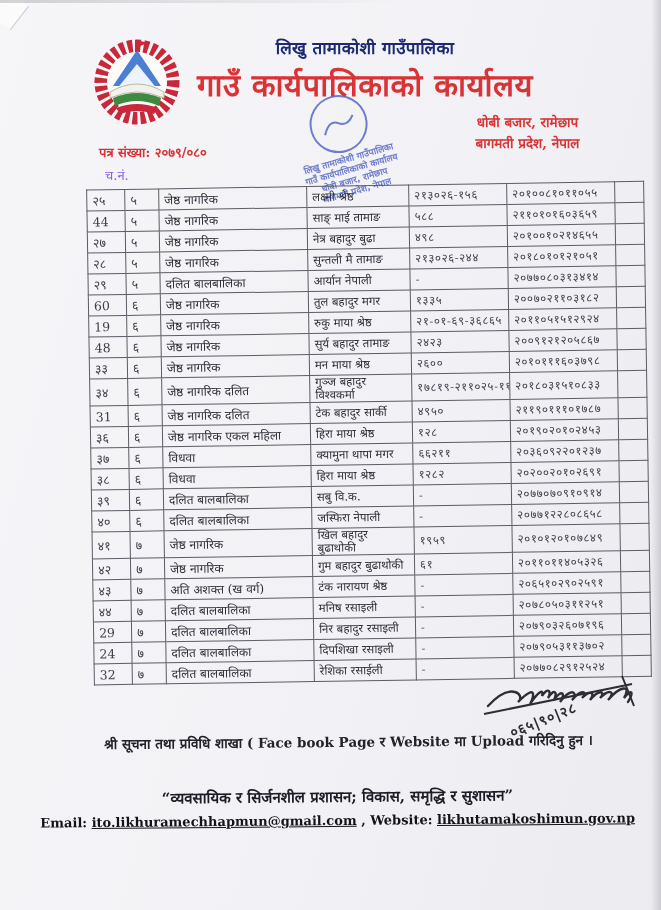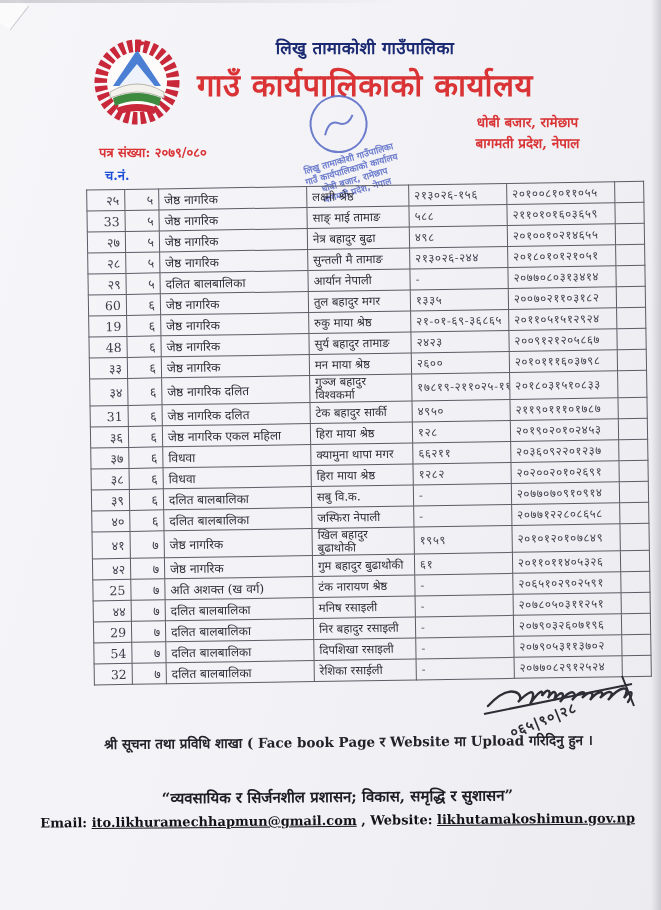--- a/index.html
+++ b/index.html
@@ -28,28 +28,28 @@
     position:absolute;left:276px;top:94px;width:140px;height:112px;
     transform:rotate(-16deg);color:#5064c4;opacity:.82;text-align:center;
     font-family:"DejaVu Sans","Liberation Sans",sans-serif;
   }
   .stamp .ring{width:54px;height:54px;border:2px solid #5064c4;border-radius:50%;
     margin:0 auto 2px auto;display:flex;align-items:center;justify-content:center;overflow:hidden;}
   .stamp .line{font-size:9px;line-height:11px;font-weight:bold;white-space:nowrap;}
   .addr{position:absolute;left:420px;top:112px;width:215px;text-align:center;
     color:#d93335;font-weight:bold;font-size:13.5px;line-height:21px;}
   .refno{position:absolute;left:99px;top:143px;color:#d93335;font-weight:bold;font-size:13px;}
-  .chno{position:absolute;left:105px;top:166px;color:#1d4ed8;font-weight:bold;font-size:13px;}
+  .chno{position:absolute;left:105px;top:166px;color:#8b5cf6;font-weight:normal;font-size:13px;}
 
   
   .tblwrap{position:absolute;left:90px;top:186px;width:557px;transform:rotate(-0.9deg);transform-origin:40% 50%;}
   table{border-collapse:collapse;table-layout:fixed;width:557px;background:transparent;}
   td{border:1px solid #5d5c66;height:20px;padding:0 5px;font-size:12px;color:#2f2e38;
      overflow:hidden;vertical-align:middle;}
-  td.c-sn,td.c-ward{text-align:right;color:#413f4c;font-size:12.5px;}
+  td.c-sn,td.c-ward{text-align:left;color:#413f4c;font-size:12.5px;}
   td.c-category{font-size:12px;}
   td.c-name{font-size:11.5px;line-height:13px;}
   td.c-id,td.c-reg{color:#44424e;font-size:11.5px;letter-spacing:.6px;line-height:13px;}
 
   
   .sig{position:absolute;left:482px;top:662px;width:170px;height:95px;}
   .sig .date{position:absolute;left:26px;top:48px;transform:rotate(-22deg);
     font-size:14px;color:#2e2d35;font-weight:bold;letter-spacing:1px;
     font-family:"DejaVu Sans","Liberation Sans",sans-serif;}
 
@@ -124,21 +124,21 @@
         <tr>
           <td class="c-sn">२५</td>
           <td class="c-ward">५</td>
           <td class="c-category">जेष्ठ नागरिक</td>
           <td class="c-name">लक्ष्मी श्रेष्ठ</td>
           <td class="c-id">२१३०२६-१५६</td>
           <td class="c-reg">२०१००८१०११०५५</td>
           <td class="c-empty"></td>
         </tr>
         <tr>
-          <td class="c-sn">33</td>
+          <td class="c-sn">44</td>
           <td class="c-ward">५</td>
           <td class="c-category">जेष्ठ नागरिक</td>
           <td class="c-name">साङ् माई तामाङ</td>
           <td class="c-id">५८८</td>
           <td class="c-reg">२११०१०१६०३६५९</td>
           <td class="c-empty"></td>
         </tr>
         <tr>
           <td class="c-sn">२७</td>
           <td class="c-ward">५</td>
@@ -277,21 +277,21 @@
         <tr>
           <td class="c-sn">४२</td>
           <td class="c-ward">७</td>
           <td class="c-category">जेष्ठ नागरिक</td>
           <td class="c-name">गुम बहादुर बुढाथोकी</td>
           <td class="c-id">६१</td>
           <td class="c-reg">२०११०११४०५३२६</td>
           <td class="c-empty"></td>
         </tr>
         <tr>
-          <td class="c-sn">25</td>
+          <td class="c-sn">४३</td>
           <td class="c-ward">७</td>
           <td class="c-category">अति अशक्त (ख वर्ग)</td>
           <td class="c-name">टंक नारायण श्रेष्ठ</td>
           <td class="c-id">-</td>
           <td class="c-reg">२०६५१०२९०२५९१</td>
           <td class="c-empty"></td>
         </tr>
         <tr>
           <td class="c-sn">४४</td>
           <td class="c-ward">७</td>
@@ -304,21 +304,21 @@
         <tr>
           <td class="c-sn">29</td>
           <td class="c-ward">७</td>
           <td class="c-category">दलित बालबालिका</td>
           <td class="c-name">निर बहादुर रसाइली</td>
           <td class="c-id">-</td>
           <td class="c-reg">२०७९०३२६०७१९६</td>
           <td class="c-empty"></td>
         </tr>
         <tr>
-          <td class="c-sn">54</td>
+          <td class="c-sn">24</td>
           <td class="c-ward">७</td>
           <td class="c-category">दलित बालबालिका</td>
           <td class="c-name">दिपशिखा रसाइली</td>
           <td class="c-id">-</td>
           <td class="c-reg">२०७९०५३११३७०२</td>
           <td class="c-empty"></td>
         </tr>
         <tr>
           <td class="c-sn">32</td>
           <td class="c-ward">७</td>

